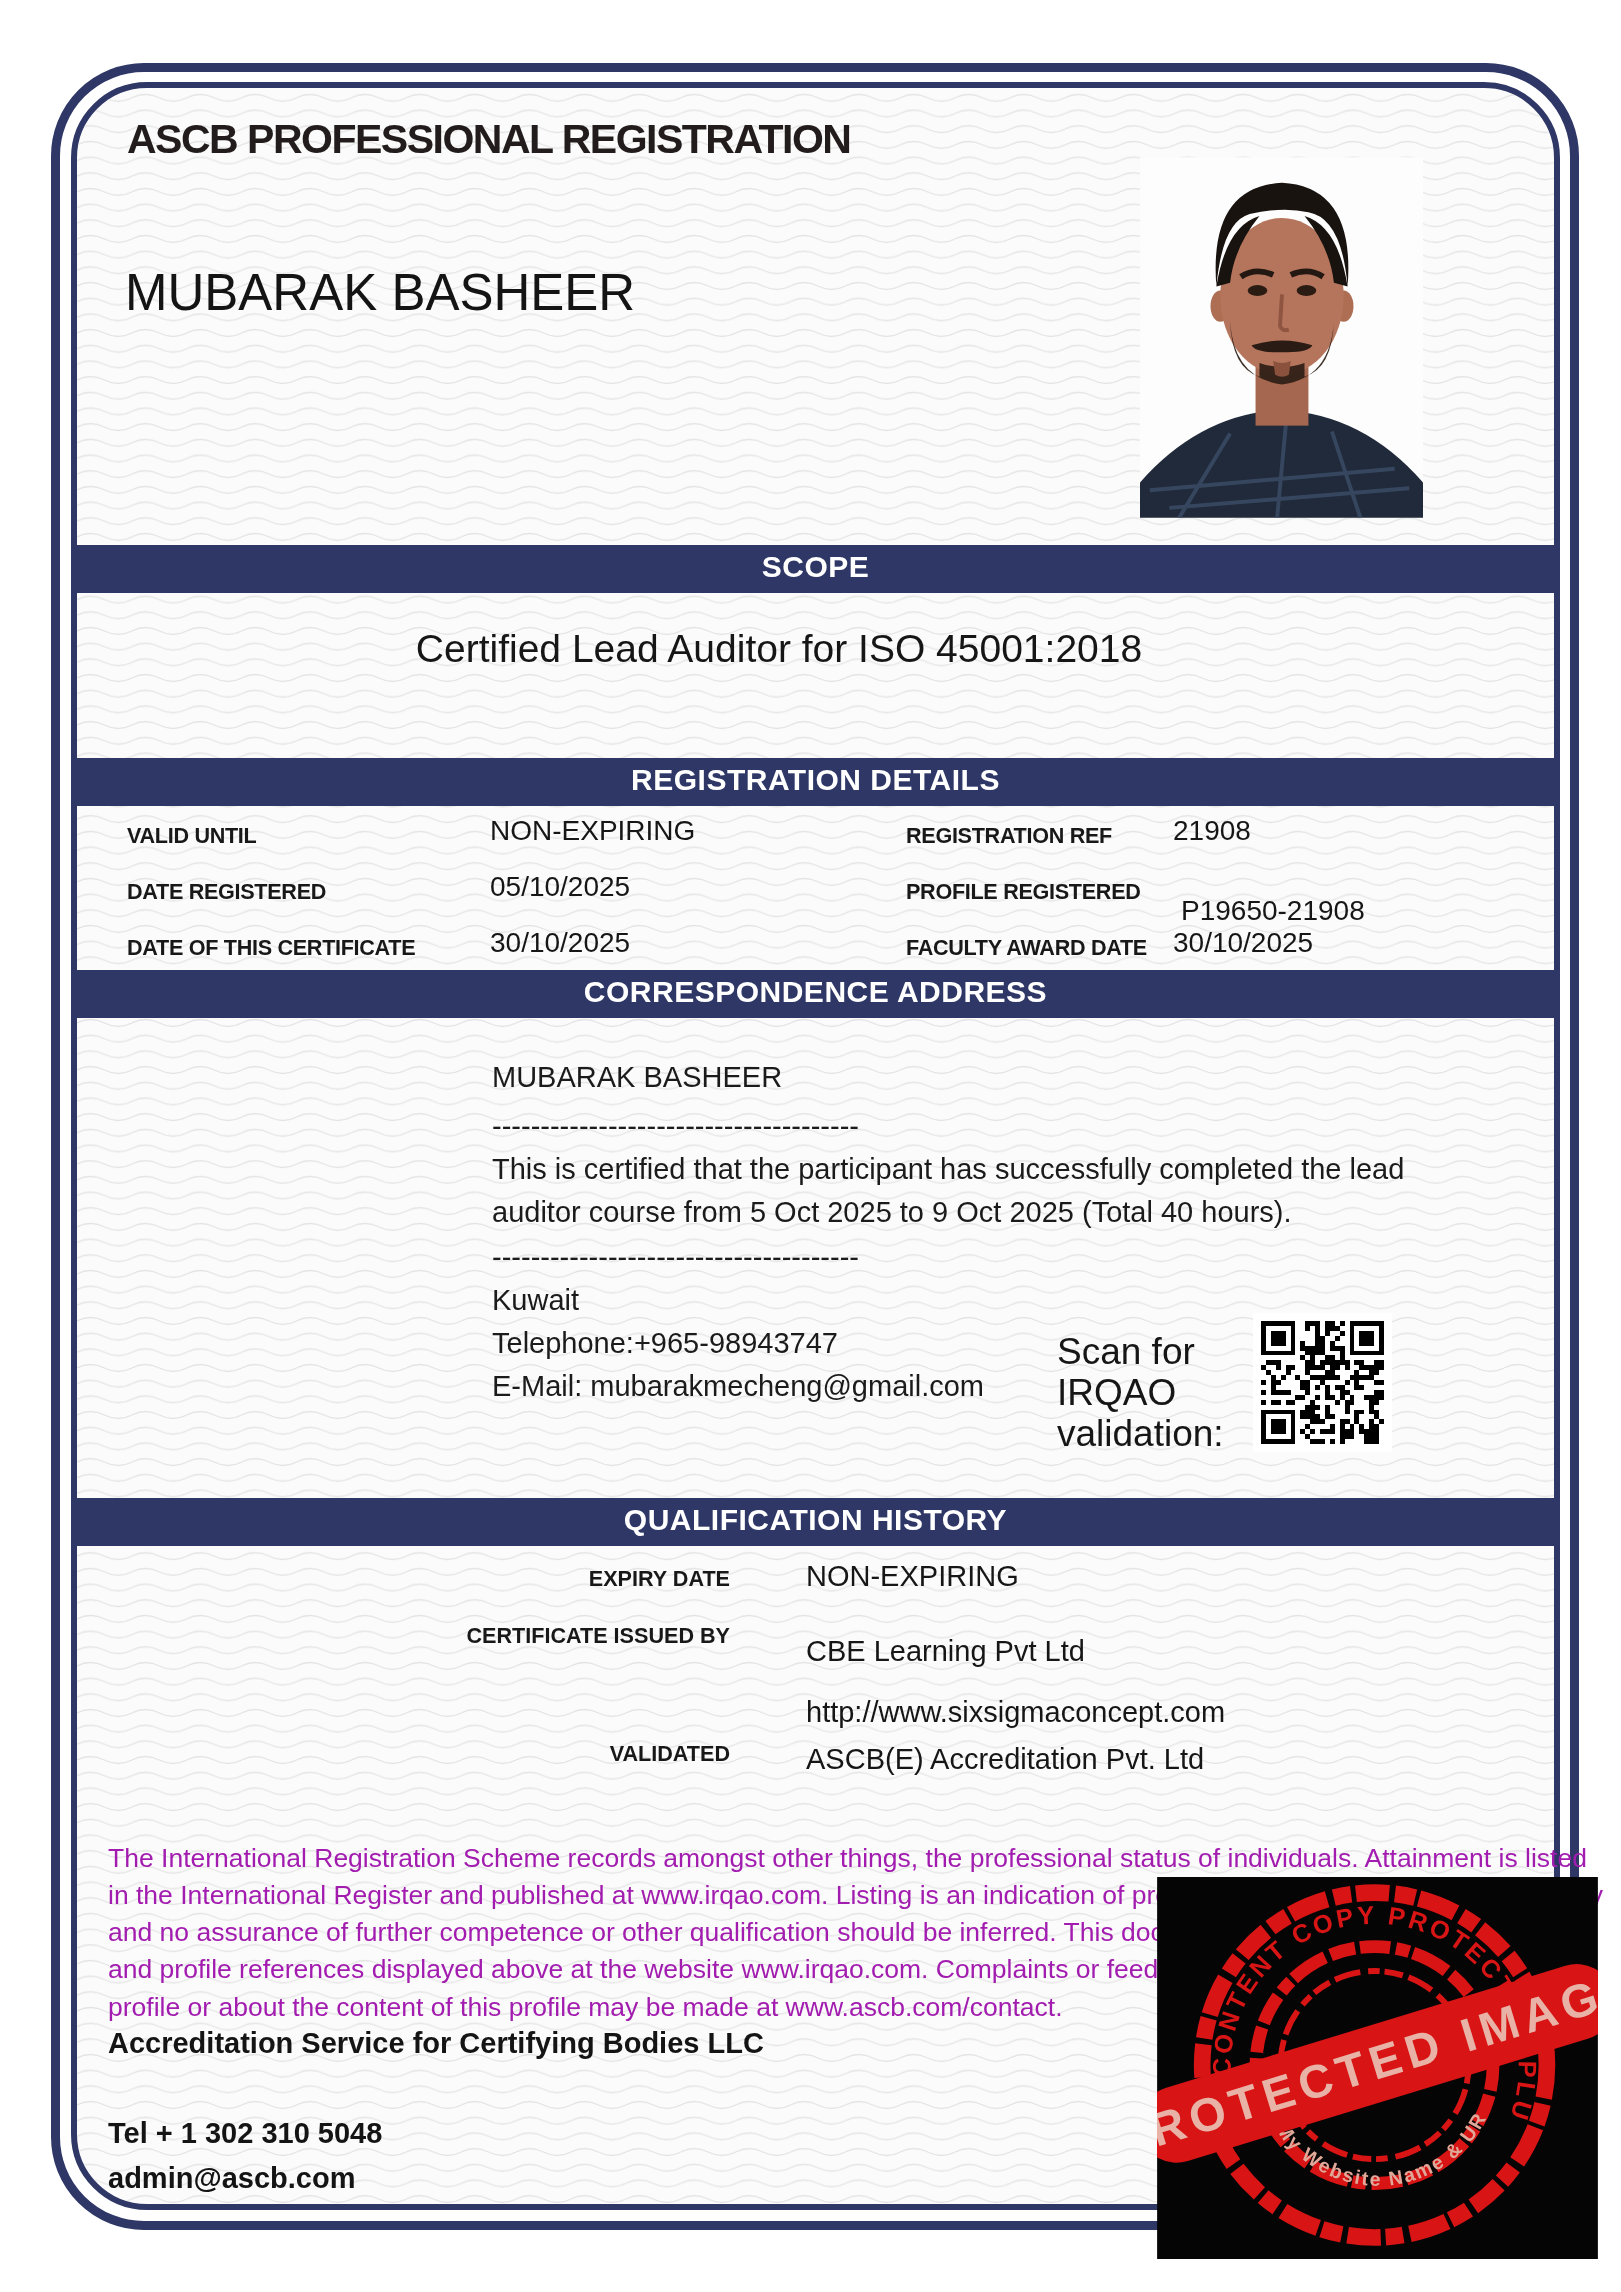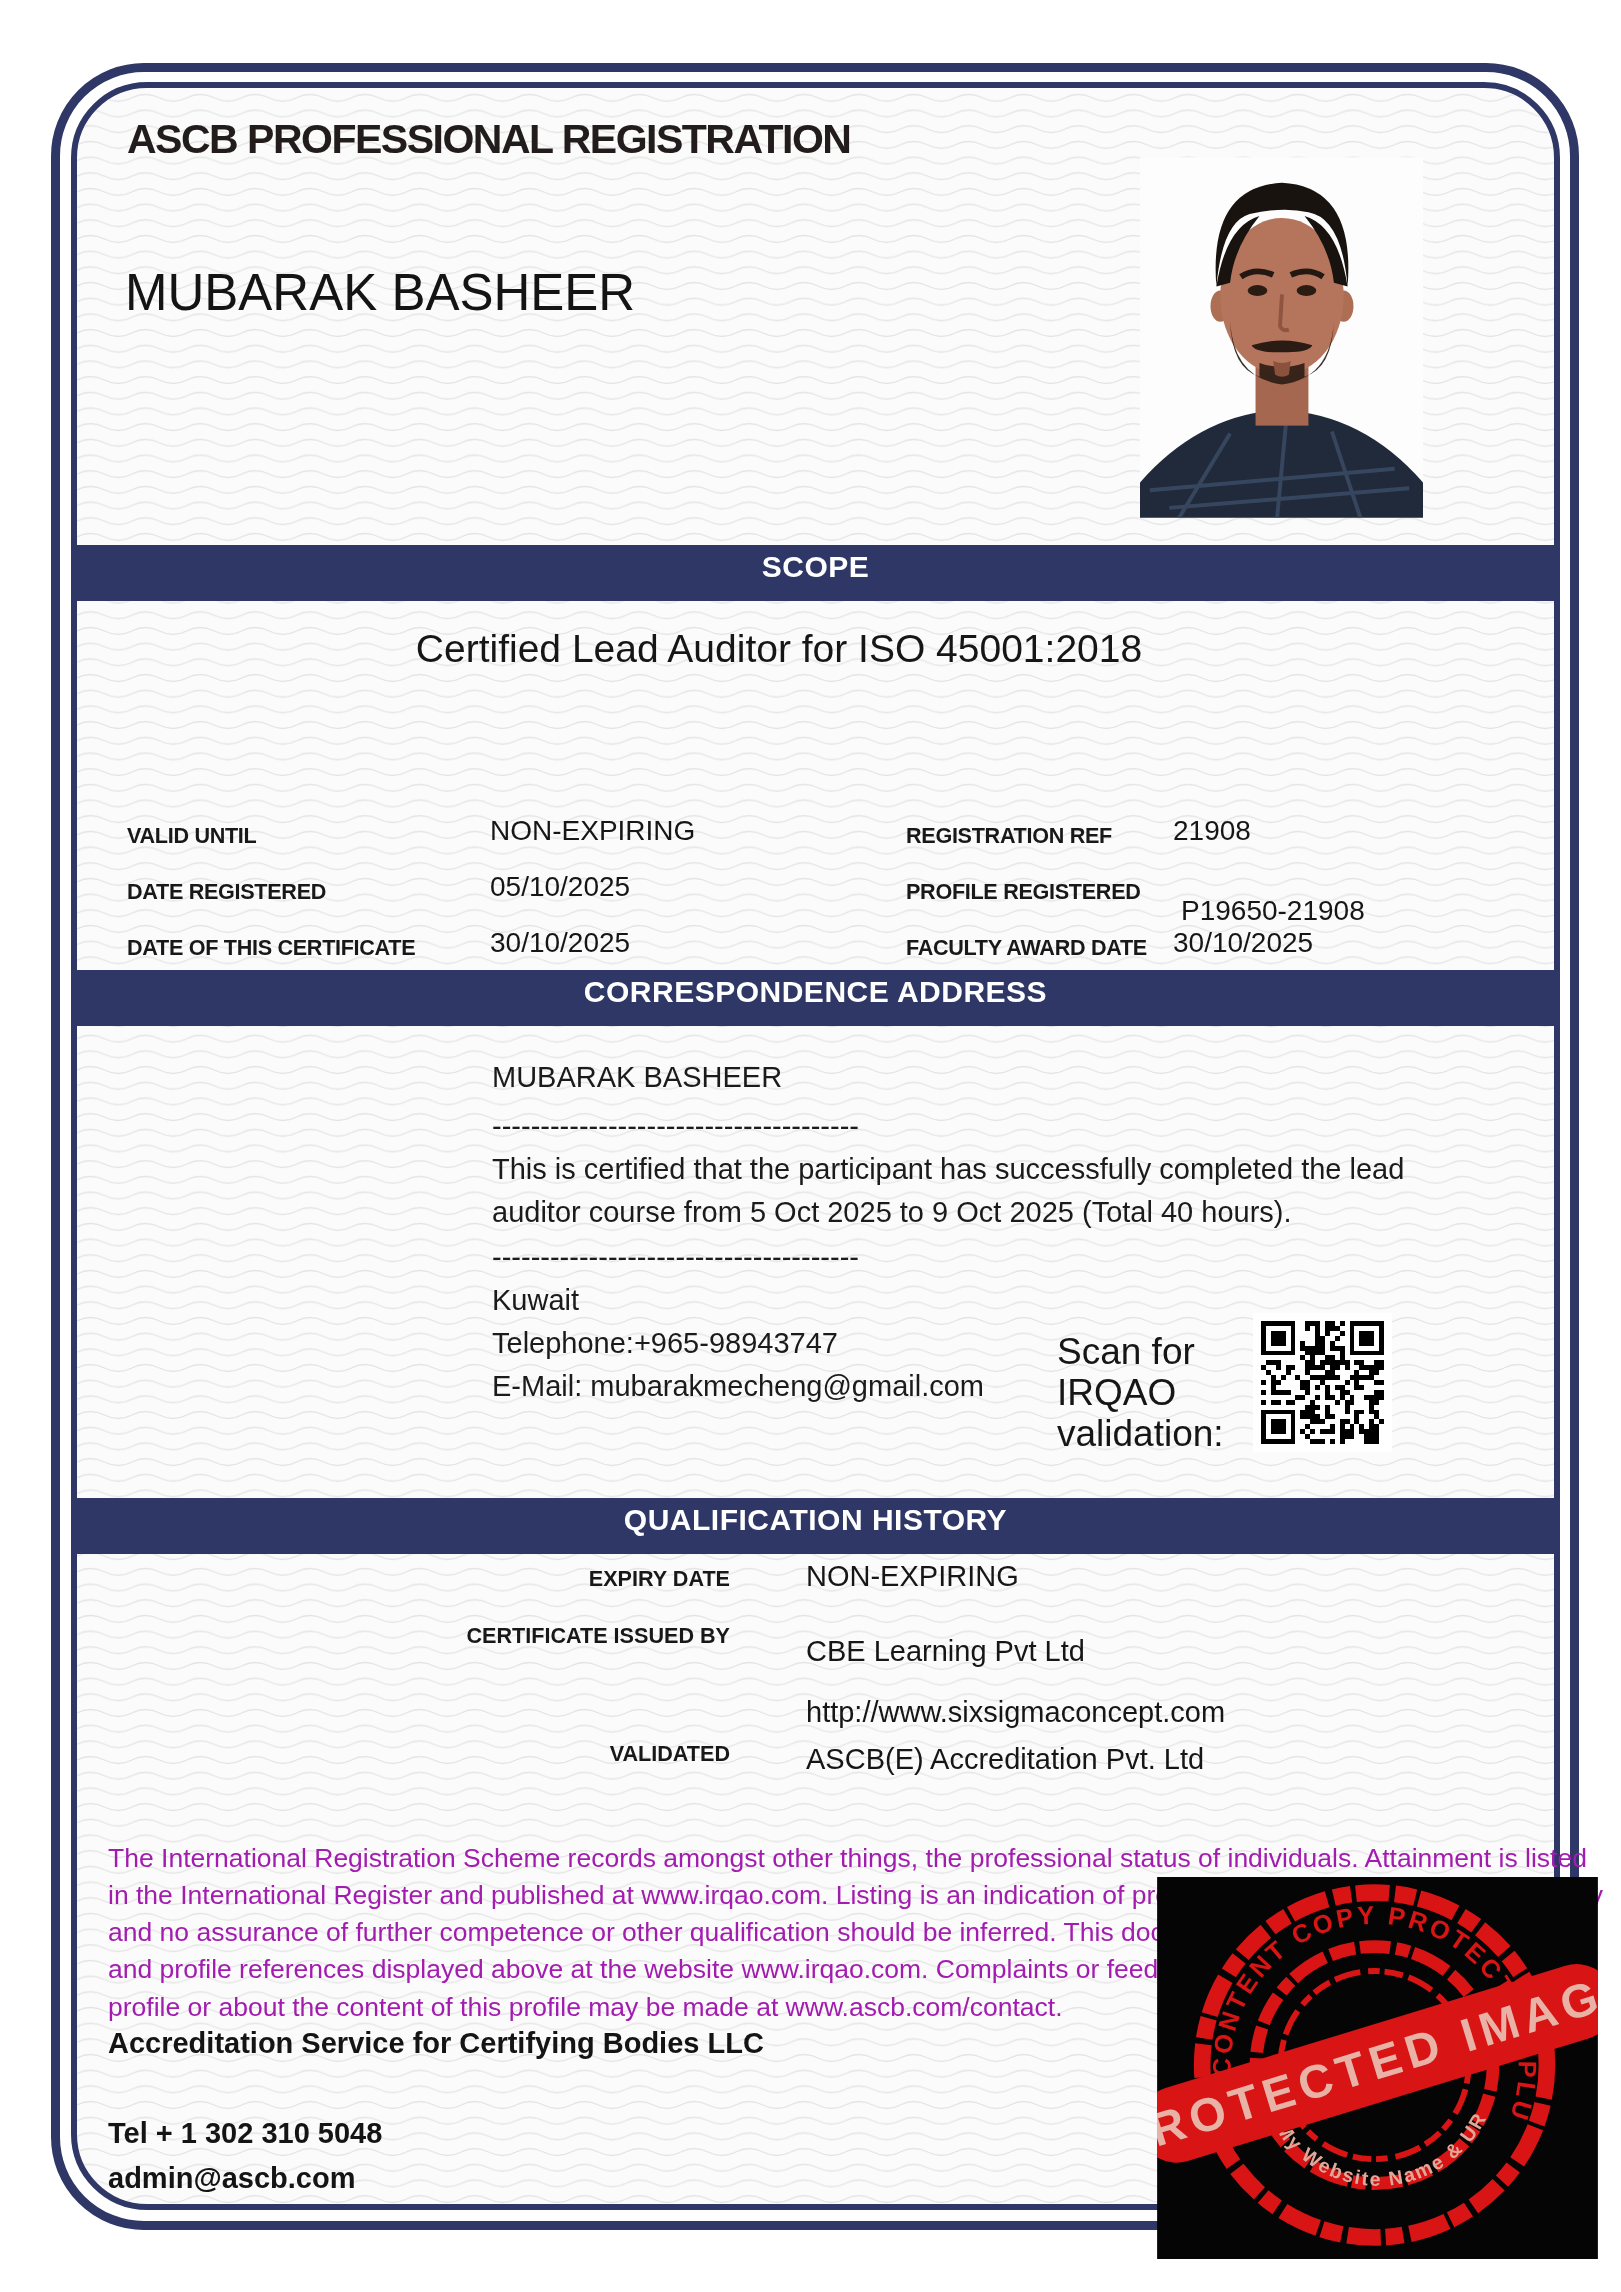--- a/index.html
+++ b/index.html
@@ -13,21 +13,21 @@
   .inner-border{position:absolute;left:71px;top:82px;width:1477px;height:2116px;
      border:6.9px solid #2e3766;border-radius:76px;background:#fbfbfb;overflow:hidden;}
   .watermark{position:absolute;left:0;top:0;width:100%;height:100%;}
 
   
   .title{left:127px;top:116px;font-size:41px;font-weight:700;letter-spacing:-1.5px;color:#221c1c;}
   .holder-name{left:125px;top:263px;font-size:51px;font-weight:400;color:#141414;}
   .photo{position:absolute;left:1140px;top:157px;width:283px;height:361px;}
 
   
-  .bar{position:absolute;left:77px;width:1477px;height:56px;background:#2e3766;
+  .bar{position:absolute;left:77px;width:1477px;height:48px;background:#2e3766;
        color:#ffffff;font-size:30px;font-weight:700;letter-spacing:0.5px;
        text-align:center;line-height:44px;}
   .bar-scope{top:545px;}
   .bar-reg{top:758px;}
   .bar-corr{top:970px;}
   .bar-qual{top:1498px;}
 
   .scope-value{left:77px;top:627px;width:1404px;text-align:center;font-size:39px;color:#161616;}
 
   .dlabel{font-size:21.6px;font-weight:700;letter-spacing:-0.3px;color:#181818;}
@@ -92,20 +92,21 @@
     <path d="M145,140 L143,172 Q145,178 152,176" stroke="#8f5540" stroke-width="4" fill="none"></path>
 
     <path d="M114,192 Q145,182 176,192 Q172,200 145,199 Q118,200 114,192 Z" fill="#2a1c14"></path>
     <path d="M92,168 Q96,226 145,232 Q194,226 198,168 Q196,216 168,224 L168,210 Q145,218 122,210 L122,224 Q94,216 92,168 Z" fill="#2a1c14" opacity="0.9"></path>
     <path d="M136,208 Q145,212 154,208 L152,222 Q145,226 138,222 Z" fill="#8a523d"></path>
   </svg>
 
   <div class="bar bar-scope">SCOPE</div>
   <div class="abs scope-value">Certified Lead Auditor for ISO 45001:2018</div>
 
+  <div class="bar bar-reg">REGISTRATION DETAILS</div>
 
   <div class="abs dlabel" style="left:127px;top:823px;">VALID UNTIL</div>
   <div class="abs dvalue" style="left:490px;top:815px;">NON-EXPIRING</div>
   <div class="abs dlabel" style="left:906px;top:823px;">REGISTRATION REF</div>
   <div class="abs dvalue" style="left:1173px;top:815px;">21908</div>
 
   <div class="abs dlabel" style="left:127px;top:879px;">DATE REGISTERED</div>
   <div class="abs dvalue" style="left:490px;top:871px;">05/10/2025</div>
   <div class="abs dlabel" style="left:906px;top:879px;">PROFILE REGISTERED</div>
   <div class="abs dvalue" style="left:1173px;top:895px;margin-left:8px;">P19650-21908</div>

